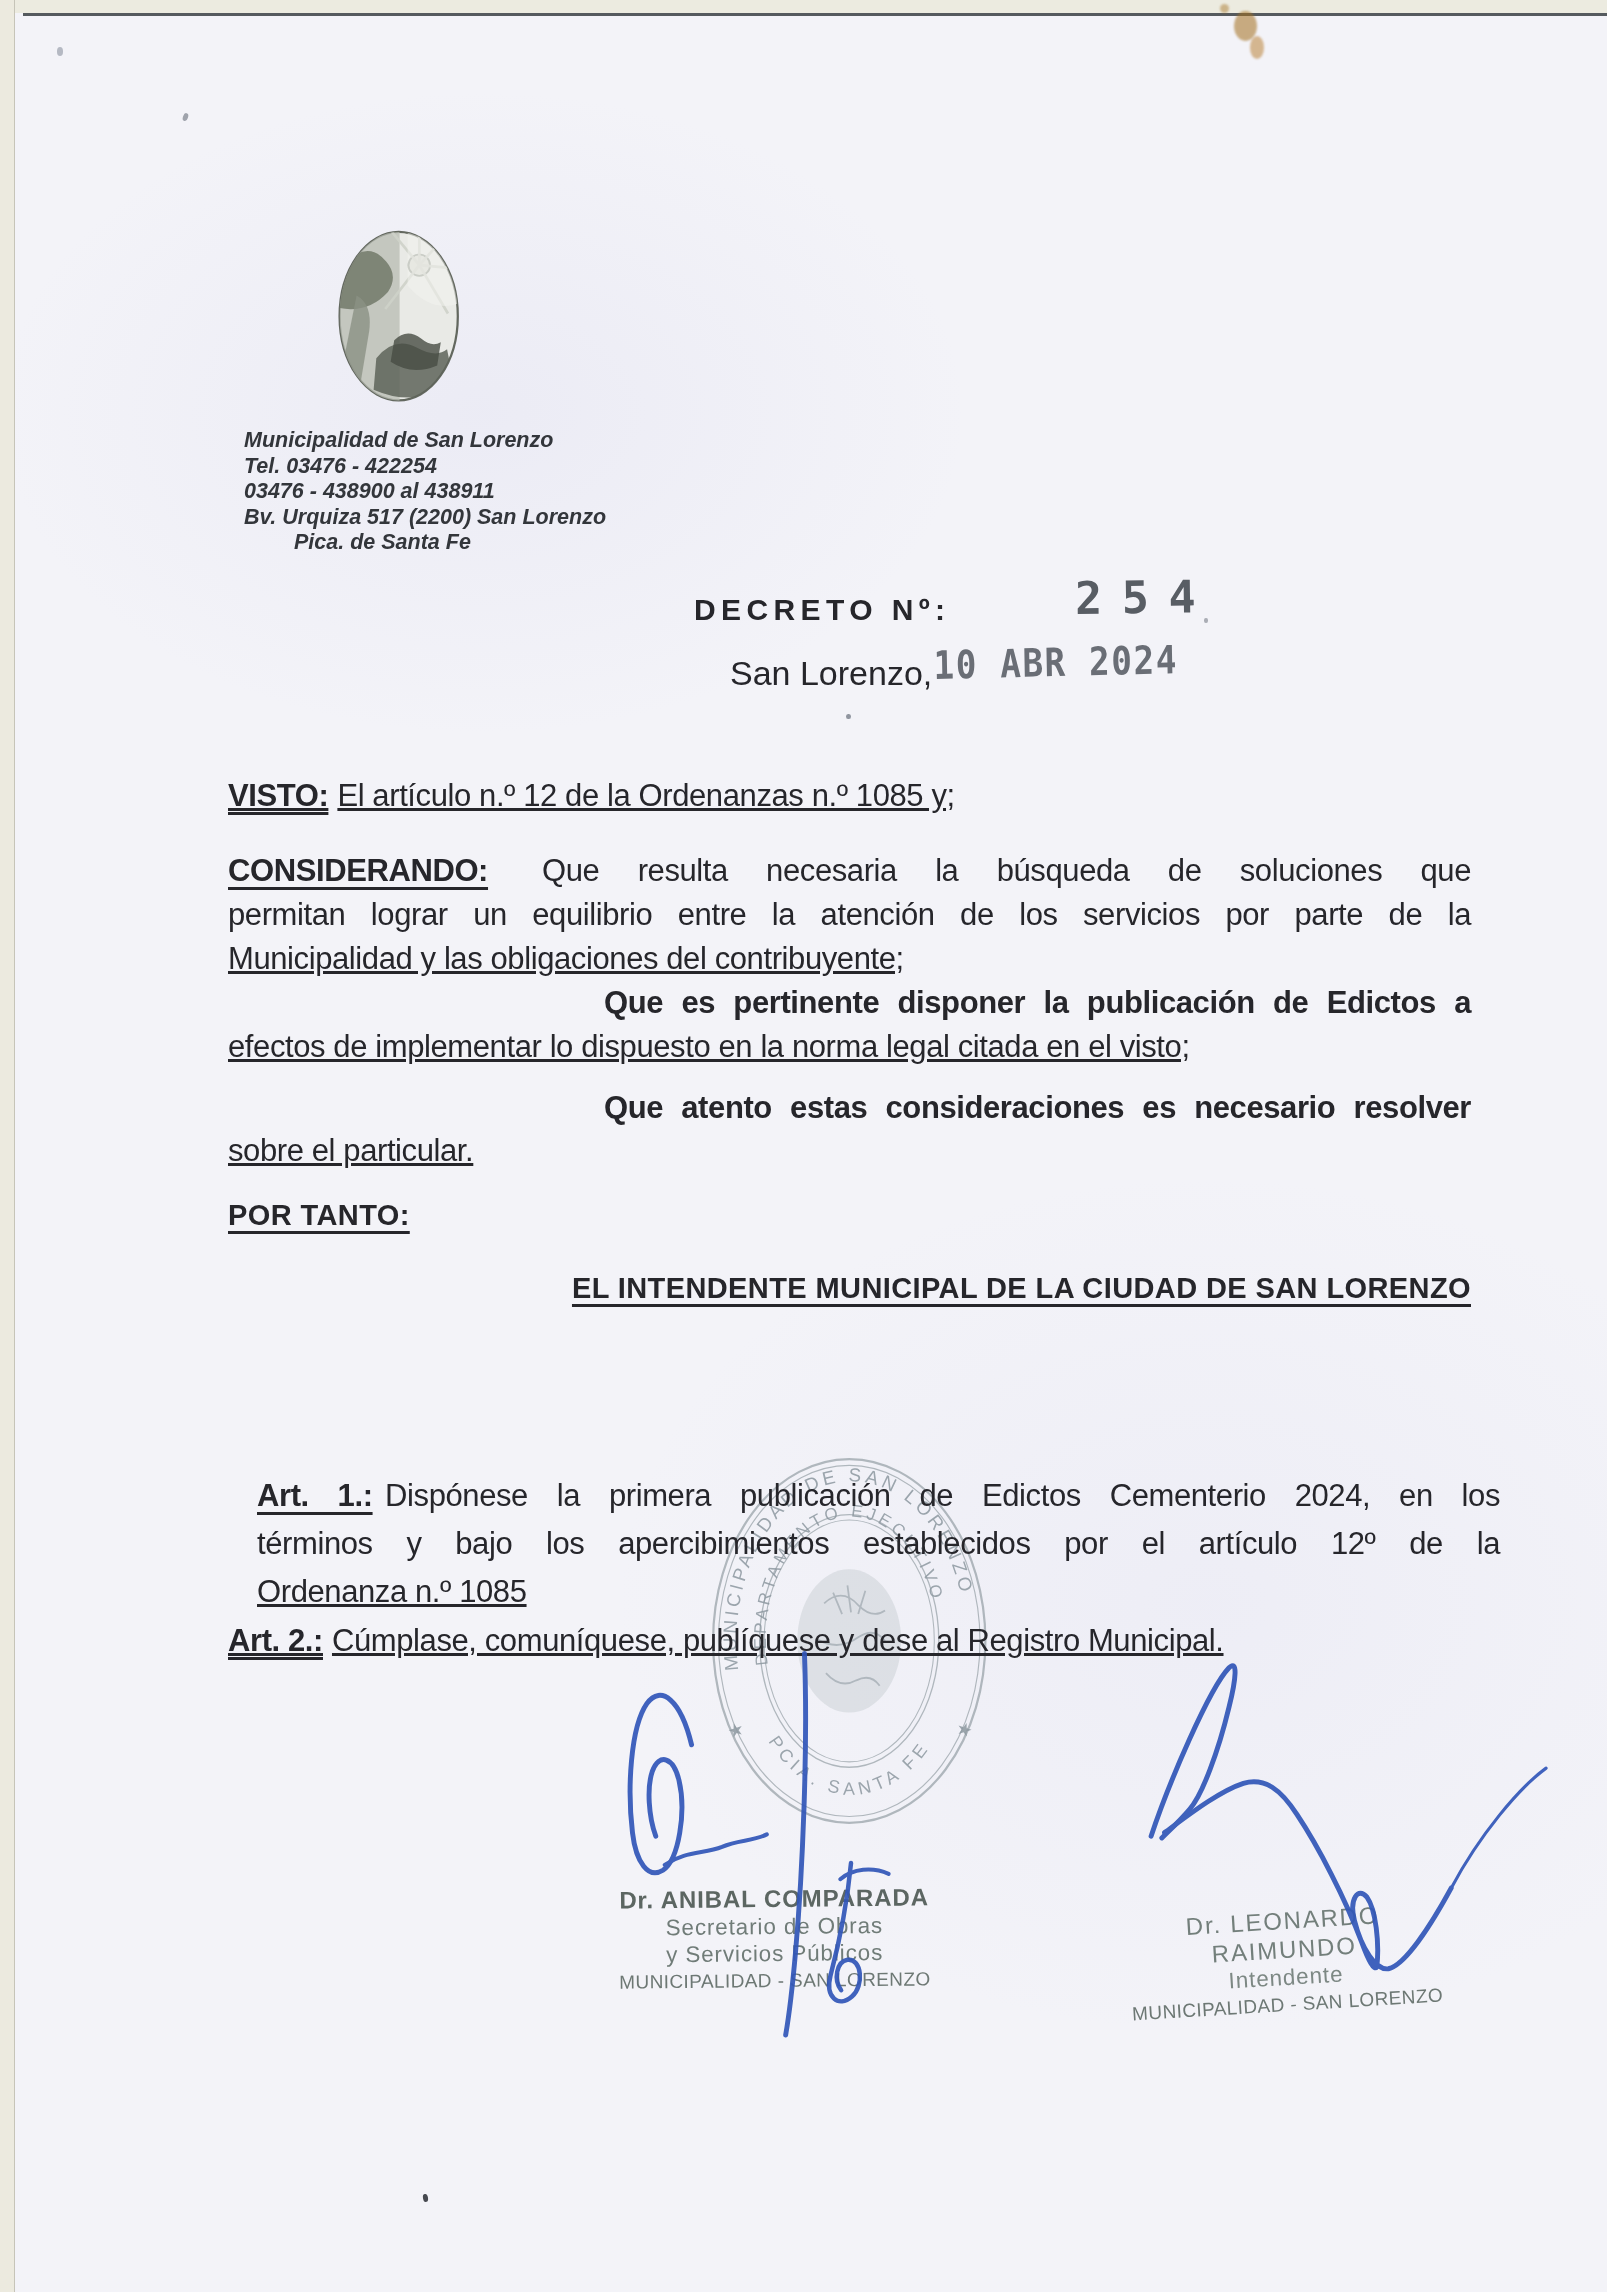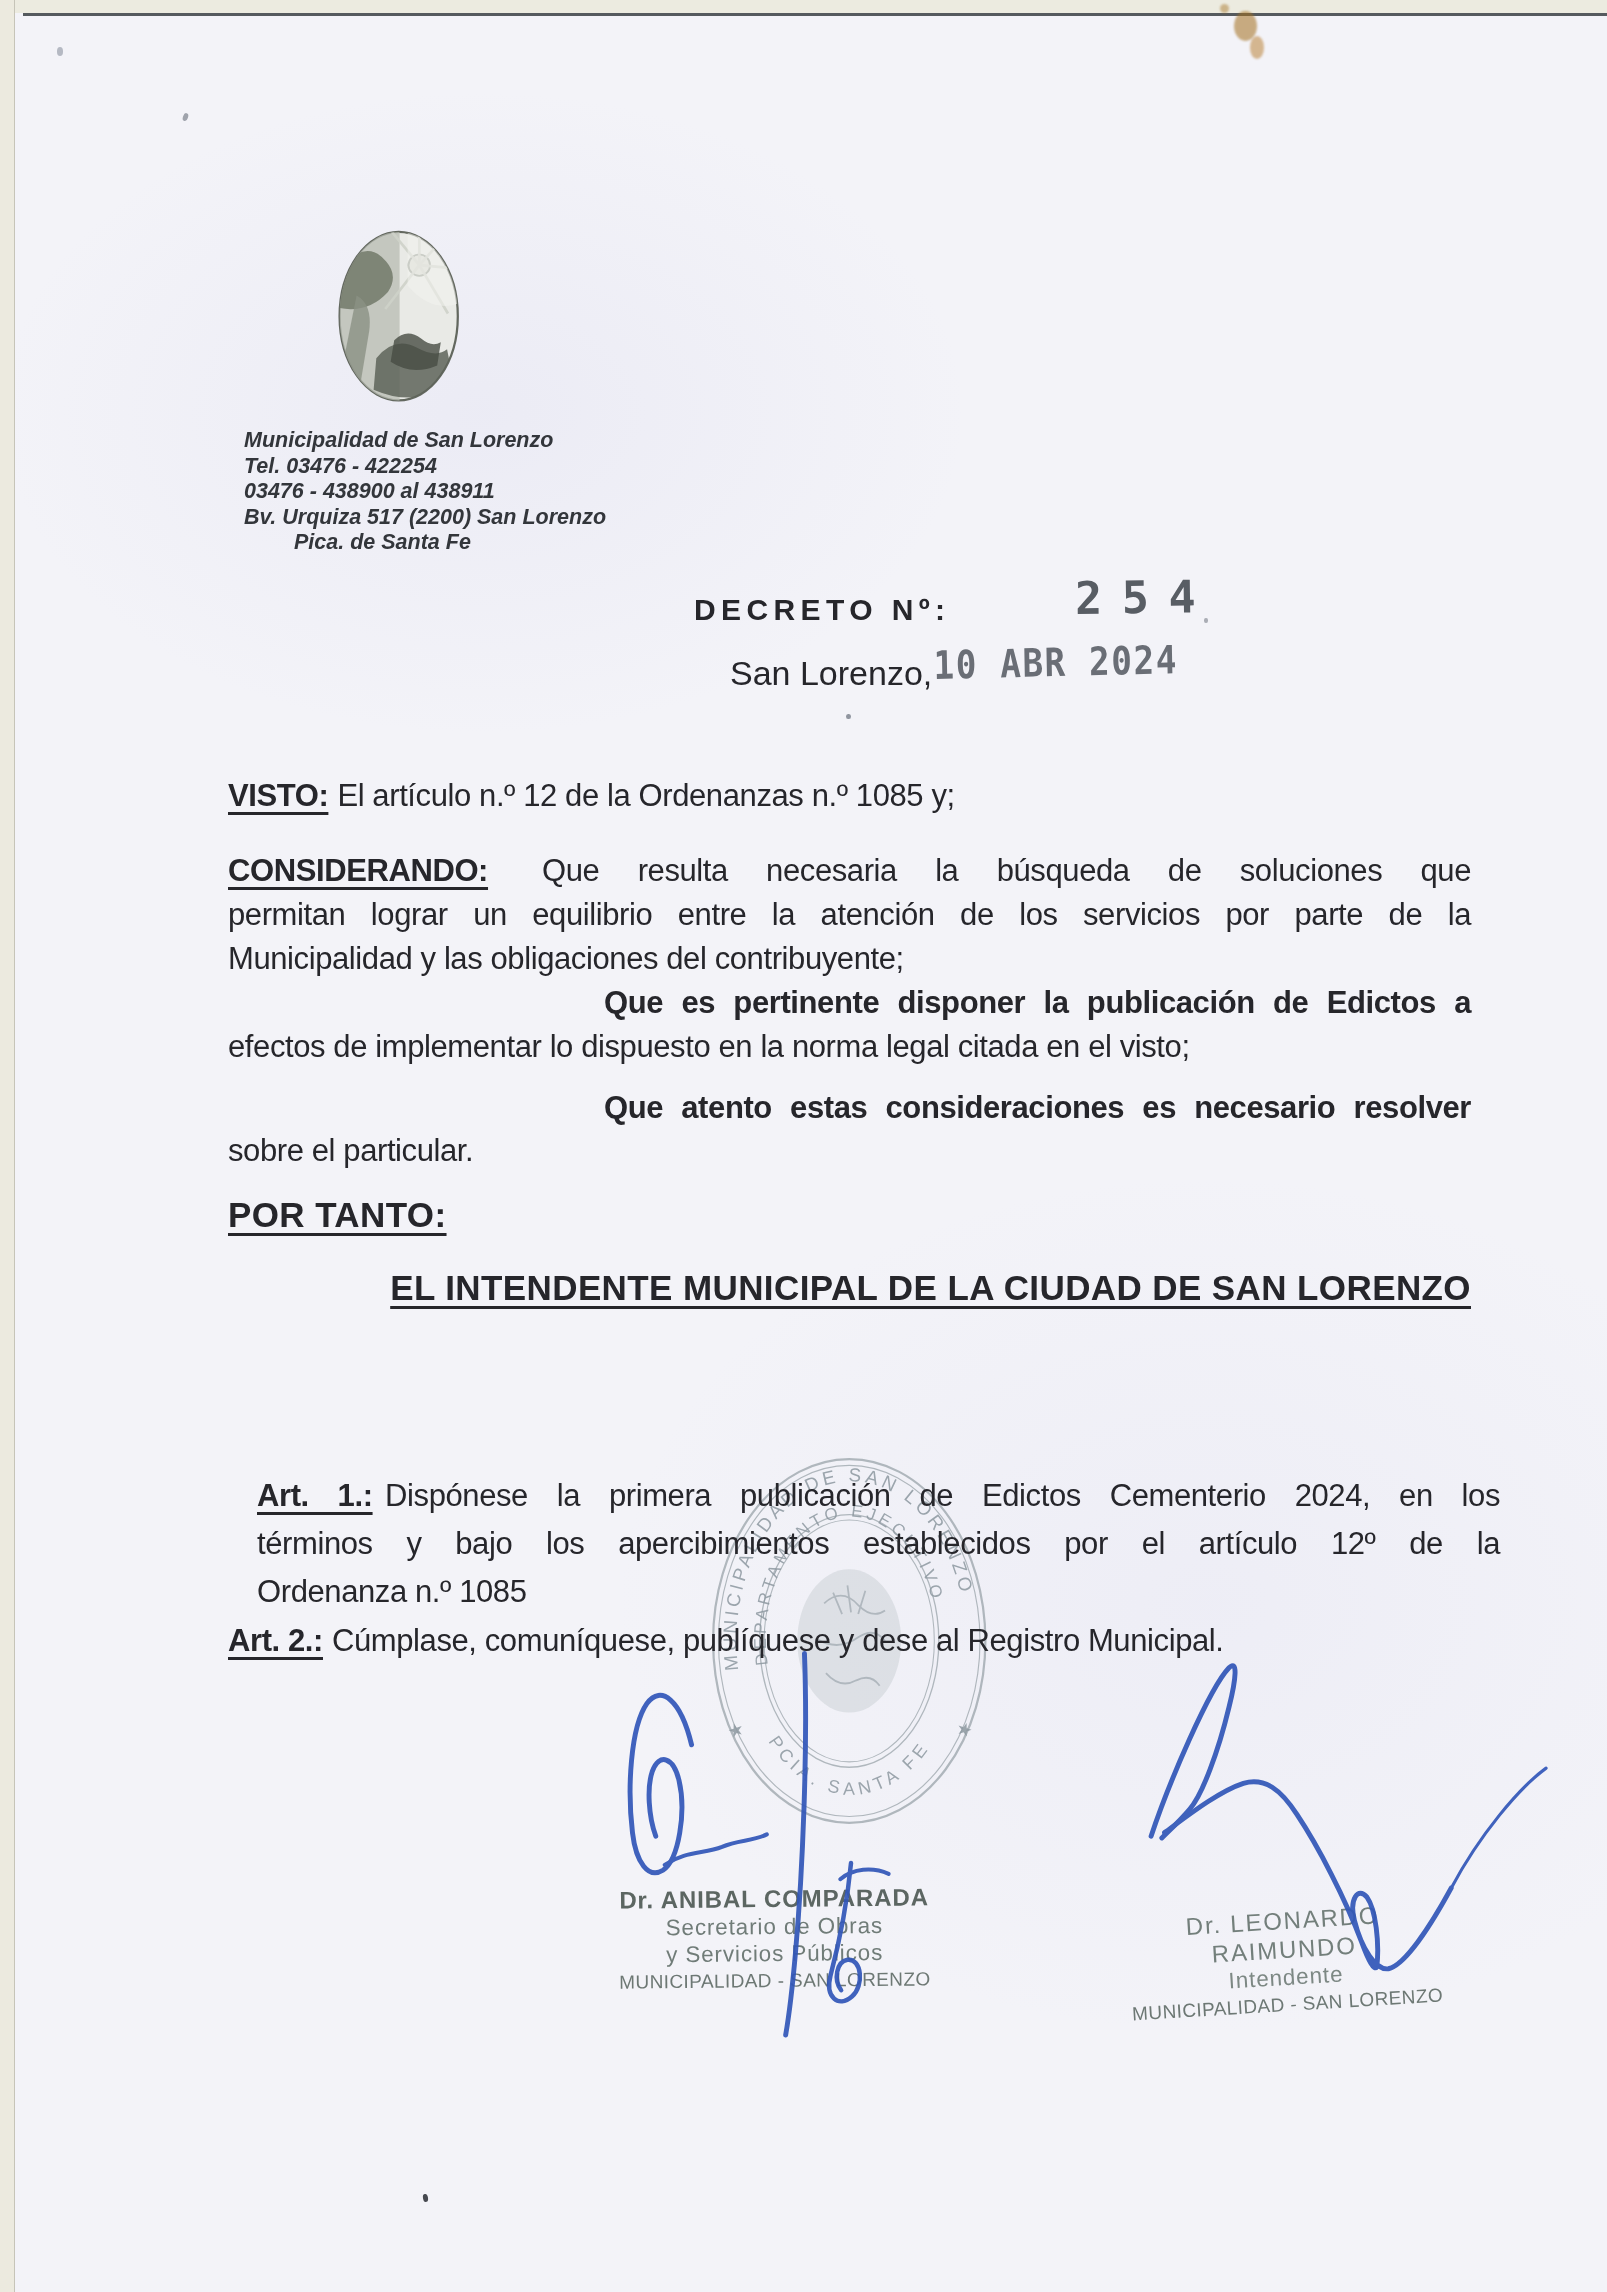--- a/index.html
+++ b/index.html
@@ -31,32 +31,32 @@
   .stamp-number{position:absolute;left:1075px;top:571px;font-family:"DejaVu Sans Mono",monospace;
     font-weight:bold;font-size:45px;letter-spacing:19.7px;color:#3e434b;opacity:.85;transform:rotate(-.8deg);}
   .place-line{position:absolute;left:730px;top:654px;font-size:34px;}
   .stamp-date{position:absolute;left:933px;top:643px;font-family:"DejaVu Sans Mono",monospace;
     font-weight:bold;font-size:39px;letter-spacing:1.8px;color:#494e56;opacity:.8;
     transform:scaleX(.88) rotate(-1.2deg);transform-origin:left top;white-space:nowrap;}
 
   
   .para{position:absolute;left:228px;width:1243px;font-size:31px;letter-spacing:-0.4px;}
   .jline{text-align:justify;text-align-last:justify;}
-  .lline{text-align:left;}
+  .lline{text-align:left;text-decoration:underline;}
   .ind{padding-left:376px;font-weight:bold;}
   .u{text-decoration:underline;text-decoration-thickness:2.7px;text-underline-offset:6.3px;}
   .b{font-weight:bold;}
   .gap{display:inline-block;width:54px;}
   .gap-sm{display:inline-block;width:12.5px;}
   .ml{margin-left:9px;}
   .lh49{line-height:44px;}
   .lh48{line-height:43px;}
   .lh54{line-height:48px;margin-left:29px;}
   .center{text-align:right;}
-  .heading{font-weight:bold;font-size:35px;letter-spacing:0.4px;}
+  .heading{font-weight:bold;font-size:29px;letter-spacing:0.4px;}
   .decreta-off{position:relative;left:123px;letter-spacing:16px;}
 
   
   .sig-block{position:absolute;text-align:center;}
   .sig-left{left:618px;top:1884px;width:313px;color:#707c78;transform:rotate(-.6deg);}
   .sig-right{left:1115px;top:1906px;width:340px;color:#7d8884;transform:rotate(-3.5deg);}
   .sig-name{font-size:24px;font-weight:bold;letter-spacing:0.9px;color:#5c6662;line-height:29px;}
   .sig-right .sig-name{font-weight:normal;color:#737f7b;letter-spacing:1.8px;}
   .sig-role{font-size:22.4px;line-height:27px;letter-spacing:0.9px;}
   .sig-org{font-size:19px;line-height:27px;letter-spacing:0.4px;color:#6d7874;}

